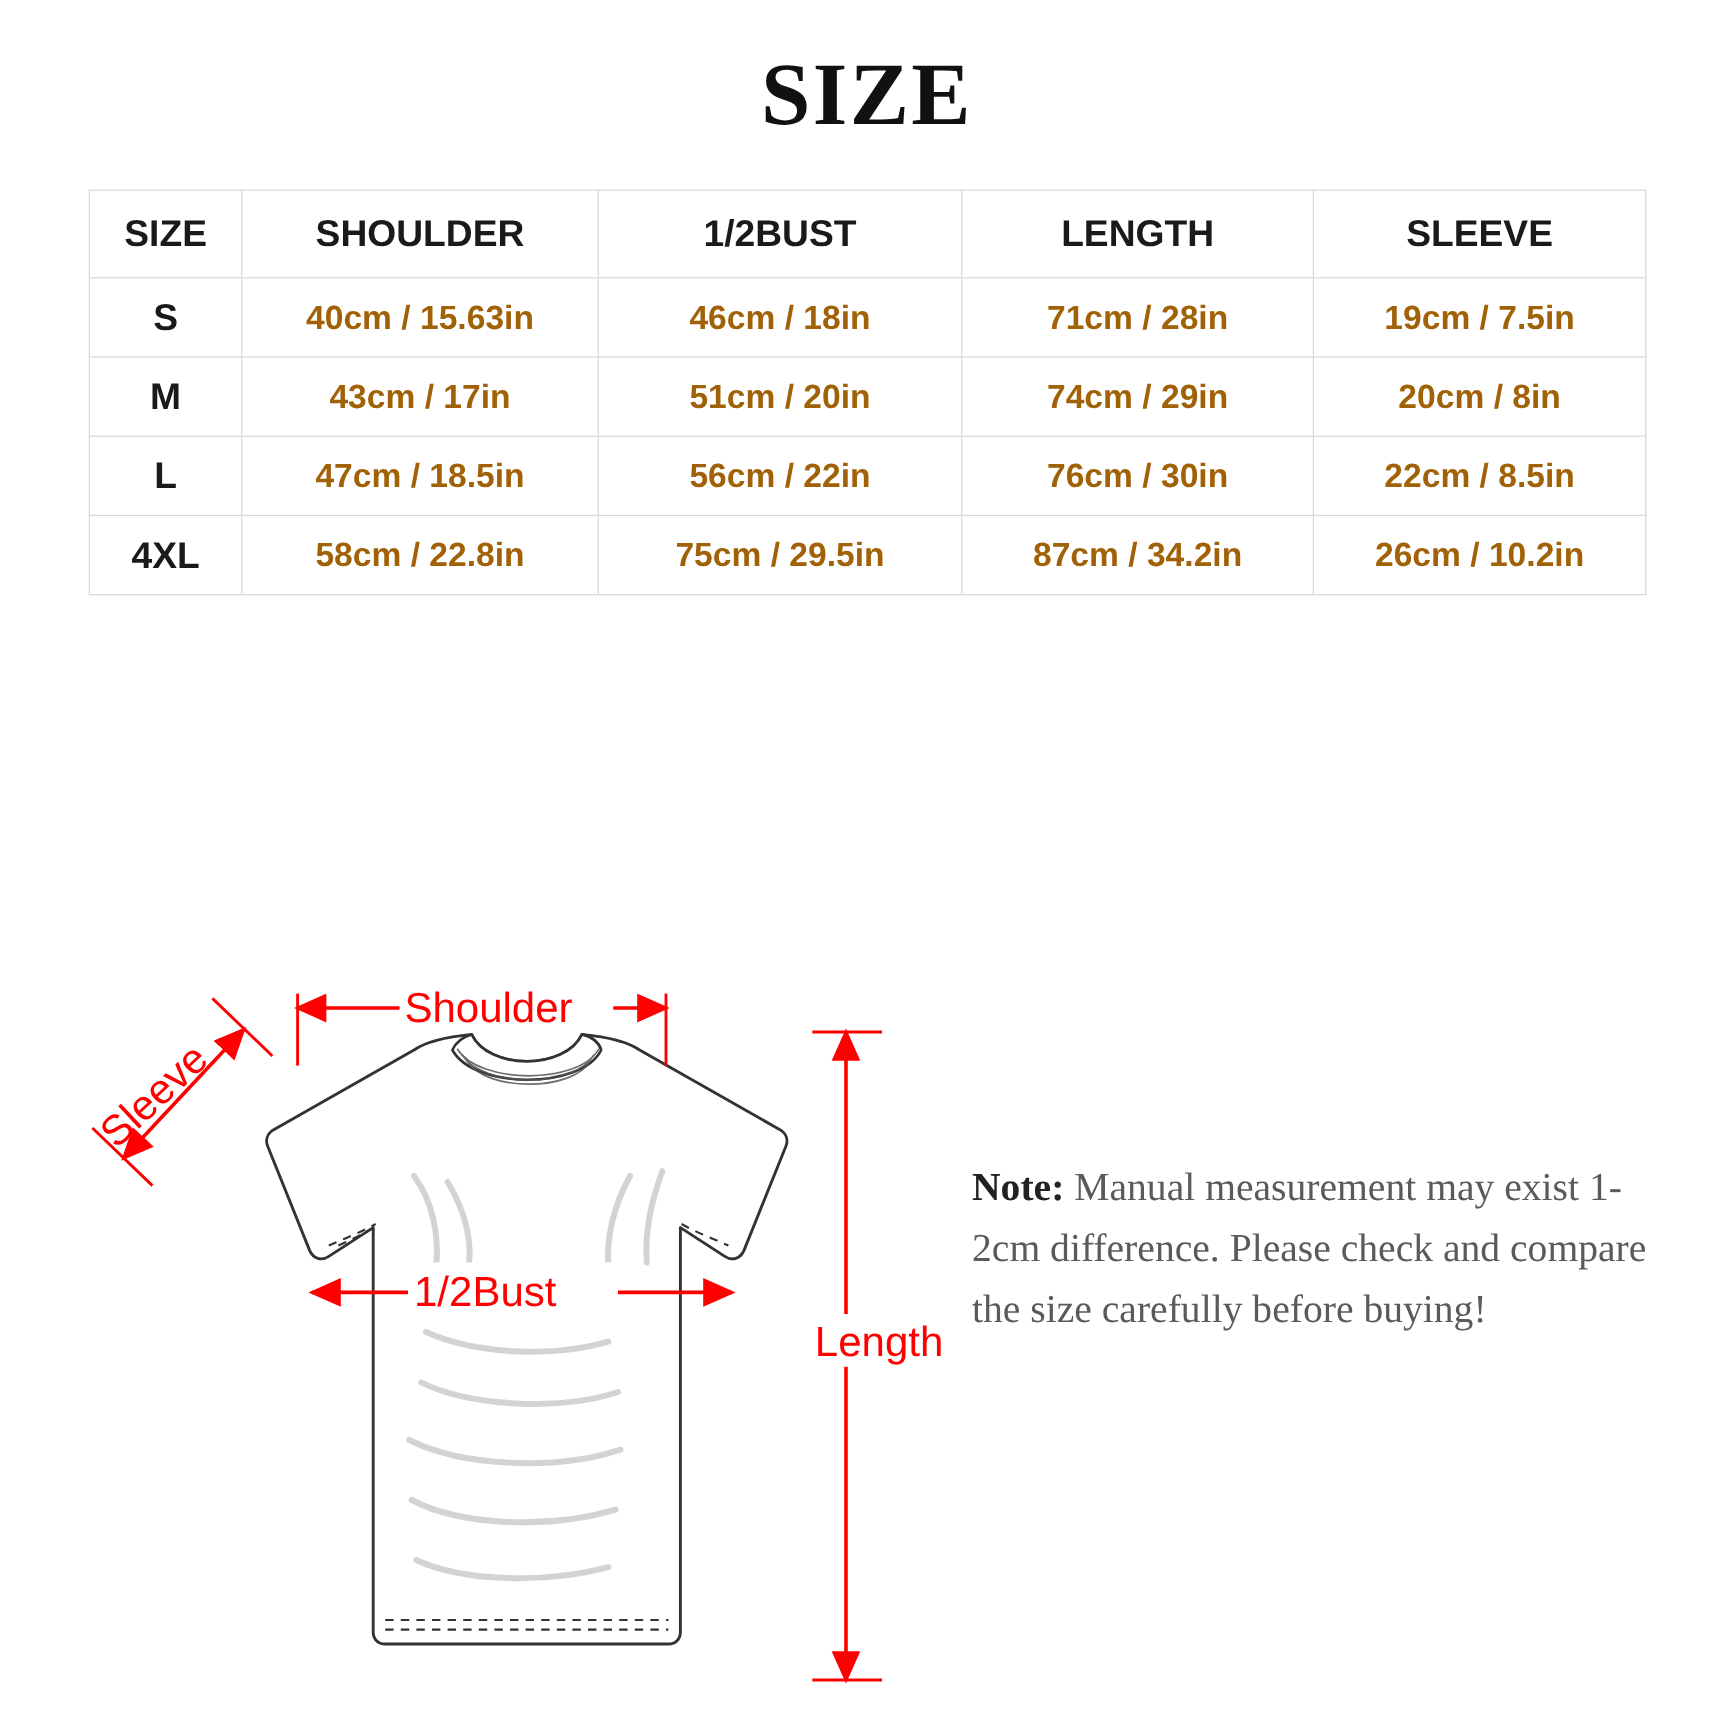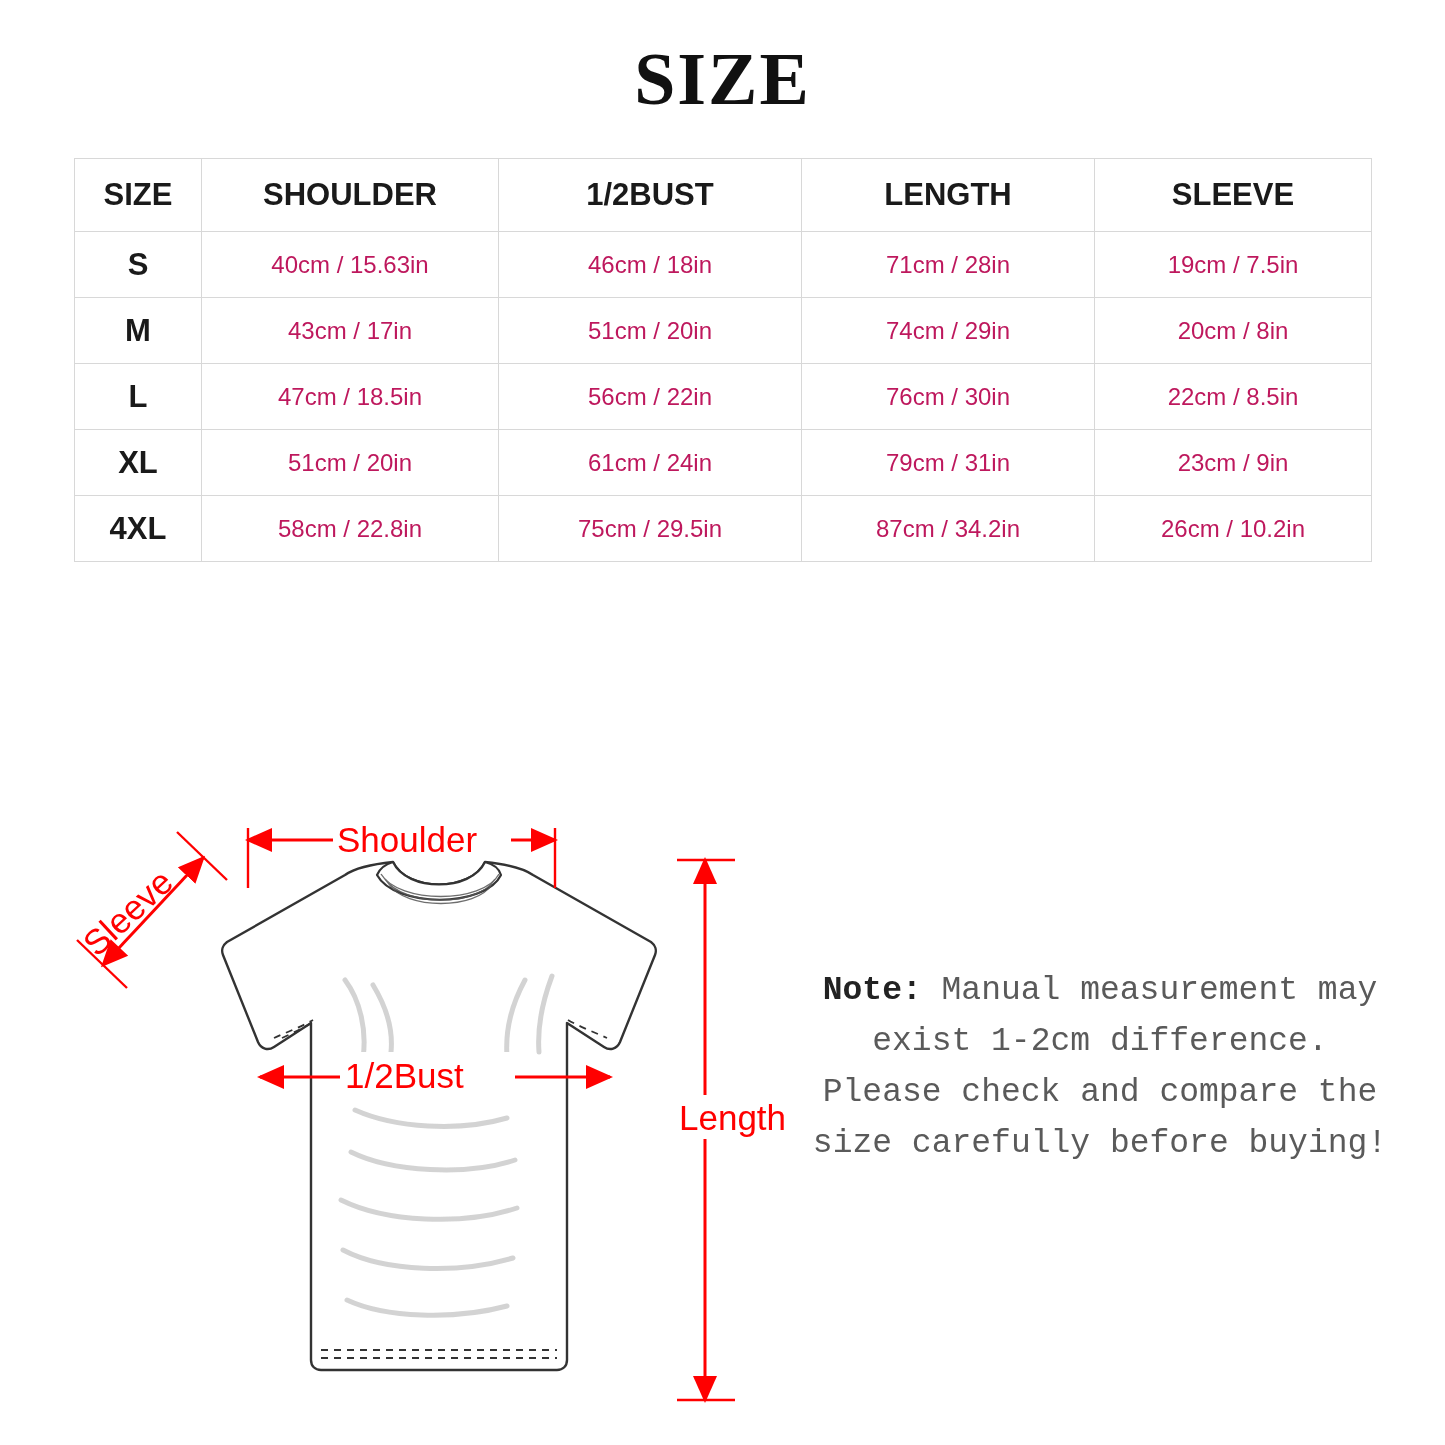--- a/index.html
+++ b/index.html
@@ -54,23 +54,23 @@
     font-weight: 700;
     color: #1a1a1a;
     height: 72px;
   }
   table.size-table td.sz {
     font-size: 31px;
     font-weight: 700;
     color: #1a1a1a;
   }
   table.size-table td.val {
-    font-size: 24px;
-    font-weight: 400;
-    color: #be185d;
+    font-size: 28px;
+    font-weight: 700;
+    color: #a16207;
   }
   col.c0 { width: 127px; }
   col.c1 { width: 297px; }
   col.c2 { width: 303px; }
   col.c3 { width: 293px; }
   col.c4 { width: 277px; }
 
   
   .diagram {
     position: absolute;
@@ -83,22 +83,21 @@
 
   
   .note {
     position: absolute;
     left: 810px;
     top: 965px;
     width: 580px;
     font-size: 33px;
     line-height: 1.55;
     color: #5a5a5a;
-    font-family: Liberation Mono, monospace;
-    text-align: center;
+    font-family: Liberation Serif, serif;
   }
   .note b {
     color: #222;
     font-weight: 700;
   }
 </style>
 </head>
 <body>
 
 <h1 class="title">SIZE</h1>
@@ -135,27 +134,20 @@
         <td class="val">51cm / 20in</td>
         <td class="val">74cm / 29in</td>
         <td class="val">20cm / 8in</td>
       </tr>
       <tr>
         <td class="sz">L</td>
         <td class="val">47cm / 18.5in</td>
         <td class="val">56cm / 22in</td>
         <td class="val">76cm / 30in</td>
         <td class="val">22cm / 8.5in</td>
-      </tr>
-      <tr>
-        <td class="sz">XL</td>
-        <td class="val">51cm / 20in</td>
-        <td class="val">61cm / 24in</td>
-        <td class="val">79cm / 31in</td>
-        <td class="val">23cm / 9in</td>
       </tr>
       <tr>
         <td class="sz">4XL</td>
         <td class="val">58cm / 22.8in</td>
         <td class="val">75cm / 29.5in</td>
         <td class="val">87cm / 34.2in</td>
         <td class="val">26cm / 10.2in</td>
       </tr>
     </tbody>
   </table>

